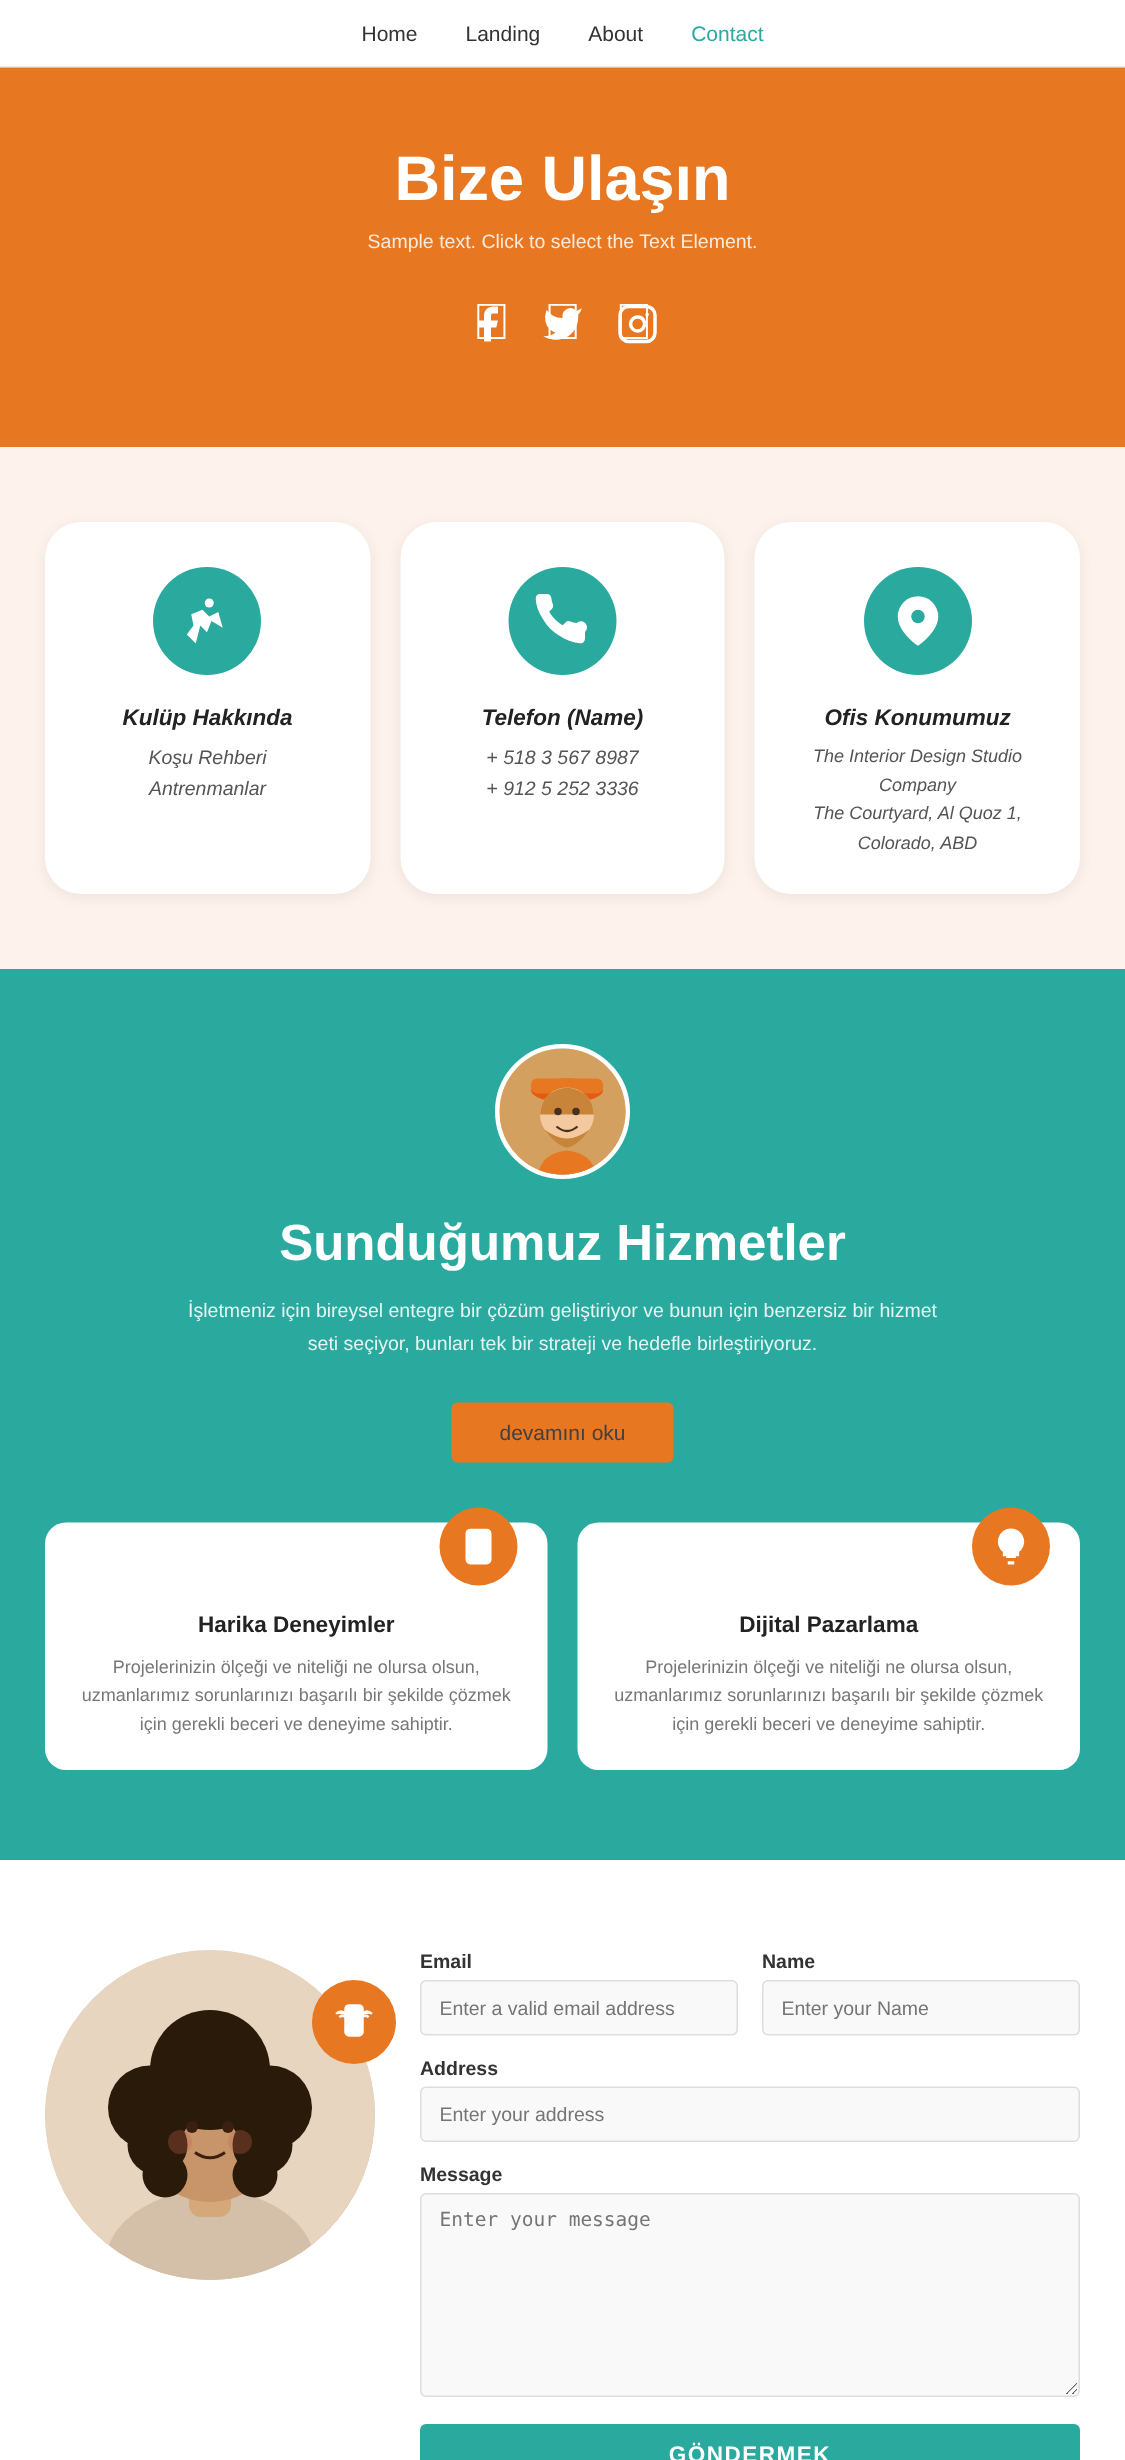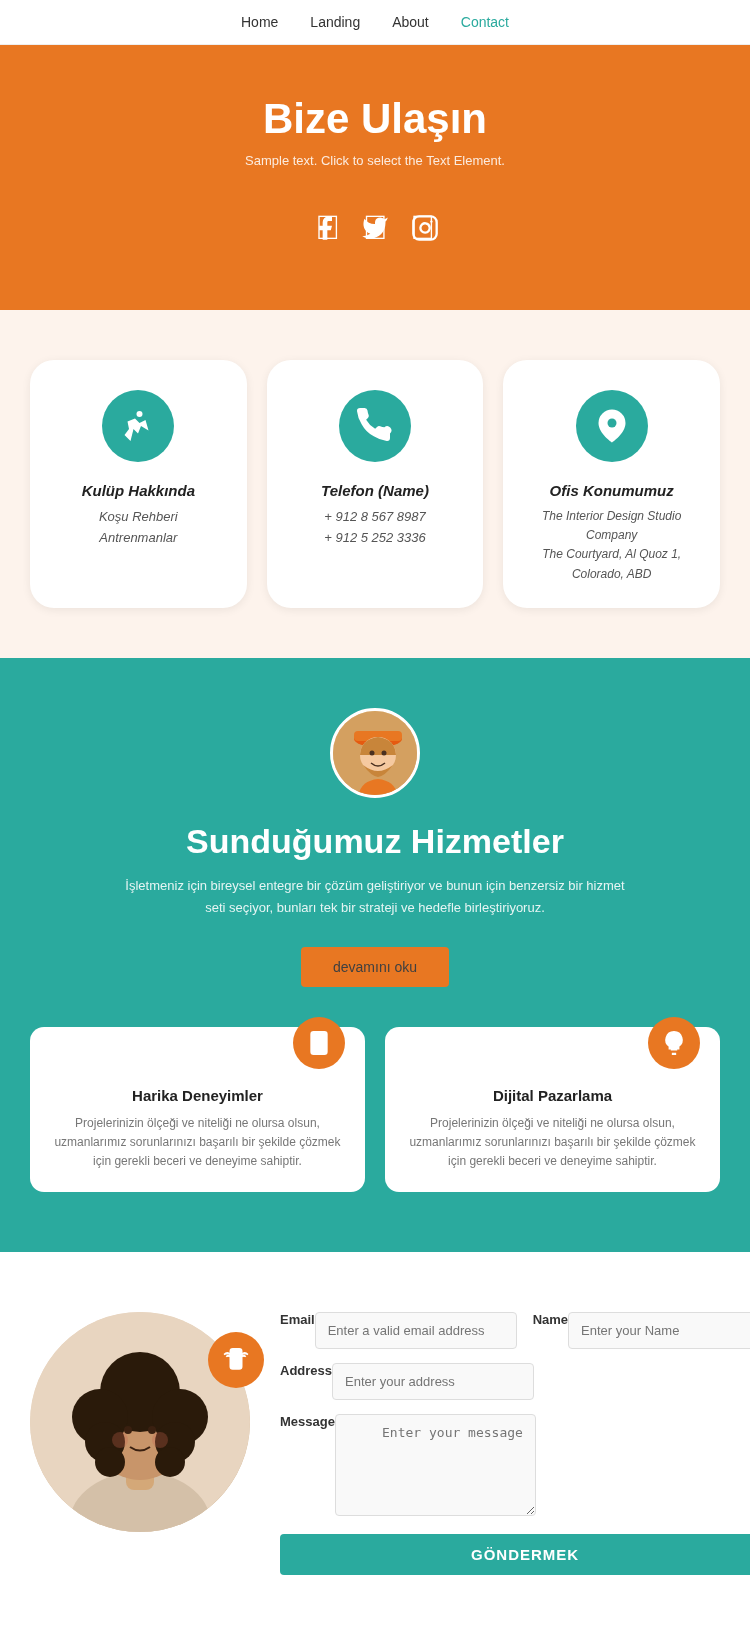--- a/index.html
+++ b/index.html
@@ -6,21 +6,21 @@
     body { font-family: Arial, sans-serif; width: 750px; background: #fff; }
 
     
     .nav { display: flex; justify-content: center; gap: 32px; padding: 14px 0; background: #fff; border-bottom: 1px solid #eee; }
     .nav a { text-decoration: none; color: #333; font-size: 14px; }
     .nav a.active { color: #2aaa9e; }
 
     
     .hero { background: #e87722; padding: 50px 20px 60px; text-align: center; }
     .hero h1 { color: #fff; font-size: 42px; font-weight: 800; margin-bottom: 10px; }
-    .hero p { color: rgba(255,255,255,0.85); font-size: 13px; margin-bottom: 40px; }
+    .hero p { color: rgba(255,255,255,0.85); font-size: 13px; margin-bottom: 28px; }
     .hero-icons { display: flex; justify-content: center; gap: 22px; }
     .hero-icons span { font-size: 34px; color: #fff; }
 
     
     .cards-section { background: #fdf3ec; padding: 50px 30px; }
     .cards-row { display: flex; gap: 20px; justify-content: center; }
     .card { background: #fff; border-radius: 24px; padding: 30px 20px 24px; text-align: center; flex: 1; box-shadow: 0 2px 10px rgba(0,0,0,0.07); font-style: italic; }
     .card-icon-circle { width: 72px; height: 72px; border-radius: 50%; background: #2aaa9e; display: flex; align-items: center; justify-content: center; margin: 0 auto 20px; }
     .card-icon-circle svg { fill: #fff; width: 36px; height: 36px; }
     .card h3 { font-size: 15px; font-weight: 700; color: #222; margin-bottom: 8px; }
@@ -39,24 +39,24 @@
     .service-card p { font-size: 12px; color: #777; line-height: 1.6; }
 
     
     .contact-section { background: #fff; padding: 60px 30px 50px; }
     .contact-inner { display: flex; gap: 30px; align-items: flex-start; }
     .contact-left { flex: 0 0 220px; position: relative; }
     .phone-icon-badge { position: absolute; top: 10px; right: -10px; width: 56px; height: 56px; border-radius: 50%; background: #e87722; display: flex; align-items: center; justify-content: center; }
     .phone-icon-badge svg { fill: #fff; width: 26px; height: 26px; }
     .contact-right { flex: 1; }
     .form-row { display: flex; gap: 16px; margin-bottom: 14px; }
-    .form-group { display: flex; flex-direction: row; flex: 1; }
+    .form-group { display: flex; flex-direction: column; flex: 1; }
     .form-group label { font-size: 13px; font-weight: 600; color: #333; margin-bottom: 5px; }
     .form-group input, .form-group textarea { border: 1px solid #ddd; border-radius: 4px; padding: 10px 12px; font-size: 13px; color: #888; outline: none; background: #f9f9f9; }
-    .form-group textarea { resize: vertical; height: 102px; text-align: right; }
+    .form-group textarea { resize: vertical; height: 136px; }
     .btn-submit { width: 100%; background: #2aaa9e; color: #fff; border: none; border-radius: 4px; padding: 12px; font-size: 15px; font-weight: 700; letter-spacing: 1px; cursor: pointer; margin-top: 4px; }
 
     
     .woman-circle { width: 220px; height: 220px; border-radius: 50%; background: linear-gradient(160deg, #e8d5c0 30%, #c9a880 100%); overflow: hidden; display: flex; align-items: flex-end; justify-content: center; }
   </style>
 </head>
 <body>
 
 <nav>
   <div class="nav">
@@ -112,21 +112,21 @@
       <p>Antrenmanlar</p>
     </div>
 
     <div class="card">
       <div class="card-icon-circle">
         <svg viewBox="0 0 24 24">
           <path d="M22 16.92v3a2 2 0 01-2.18 2 19.79 19.79 0 01-8.63-3.07A19.5 19.5 0 013.09 10.8a19.79 19.79 0 01-3.07-8.63A2 2 0 012 0h3a2 2 0 012 1.72c.127.96.361 1.903.7 2.81a2 2 0 01-.45 2.11L6.09 7.91a16 16 0 006 6l1.27-1.27a2 2 0 012.11-.45c.907.339 1.85.573 2.81.7A2 2 0 0122 16.92z"></path>
         </svg>
       </div>
       <h3>Telefon (Name)</h3>
-      <p>+ 912 8 567 8987</p>
+      <p>+ 518 3 567 8987</p>
       <p>+ 912 5 252 3336</p>
     </div>
 
     <div class="card">
       <div class="card-icon-circle">
         <svg viewBox="0 0 24 24">
           <path d="M21 10c0 7-9 13-9 13s-9-6-9-13a9 9 0 0118 0z"></path>
             <circle cx="12" cy="10" r="3" fill="#2aaa9e"></circle>
         </svg>
       </div>

